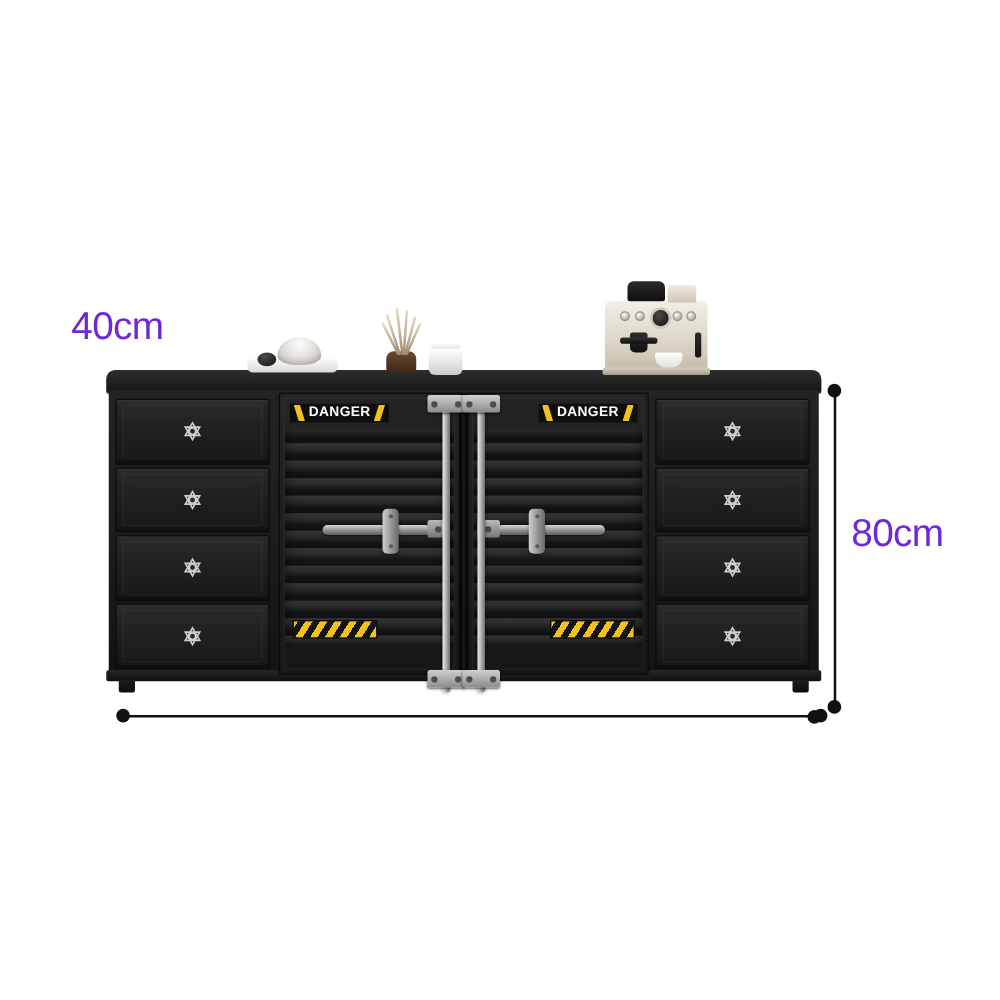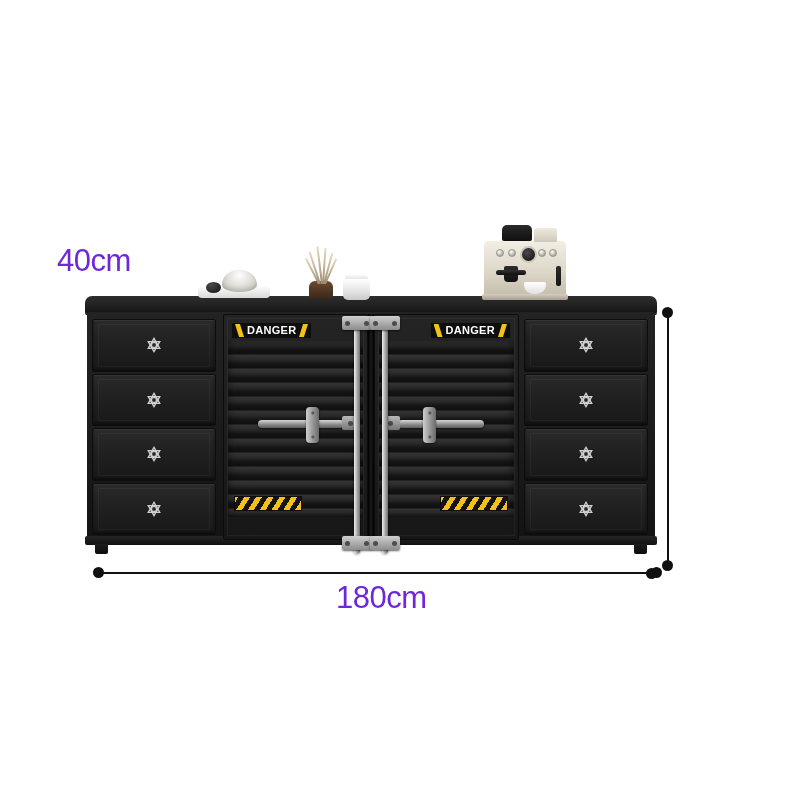--- a/index.html
+++ b/index.html
@@ -464,26 +464,26 @@
 
 <div id="stage">
 
   <div class="dim-label" id="label-depth">40cm</div>
   <div id="depth-marker">
     <div class="bar"></div>
     <div class="dim-dot d1"></div>
     <div class="dim-dot d2"></div>
   </div>
 
+  <div class="dim-label" id="label-height">80cm</div>
   <div class="dim-line-v" id="height-line"></div>
   <div class="dim-dot" id="height-dot-t"></div>
   <div class="dim-dot" id="height-dot-b"></div>
   <div class="dim-dot" id="height-dot-base"></div>
 
-  <div class="dim-label" id="label-width">180cm</div>
   <div class="dim-line-h" id="width-line"></div>
   <div class="dim-dot" id="width-dot-l"></div>
   <div class="dim-dot" id="width-dot-r"></div>
 
   <div id="cabinet">
 
     <div id="cab-top"></div>
     <div id="cab-body"></div>
     <div id="cab-base"></div>
     <div class="leg" id="leg-l"></div>

